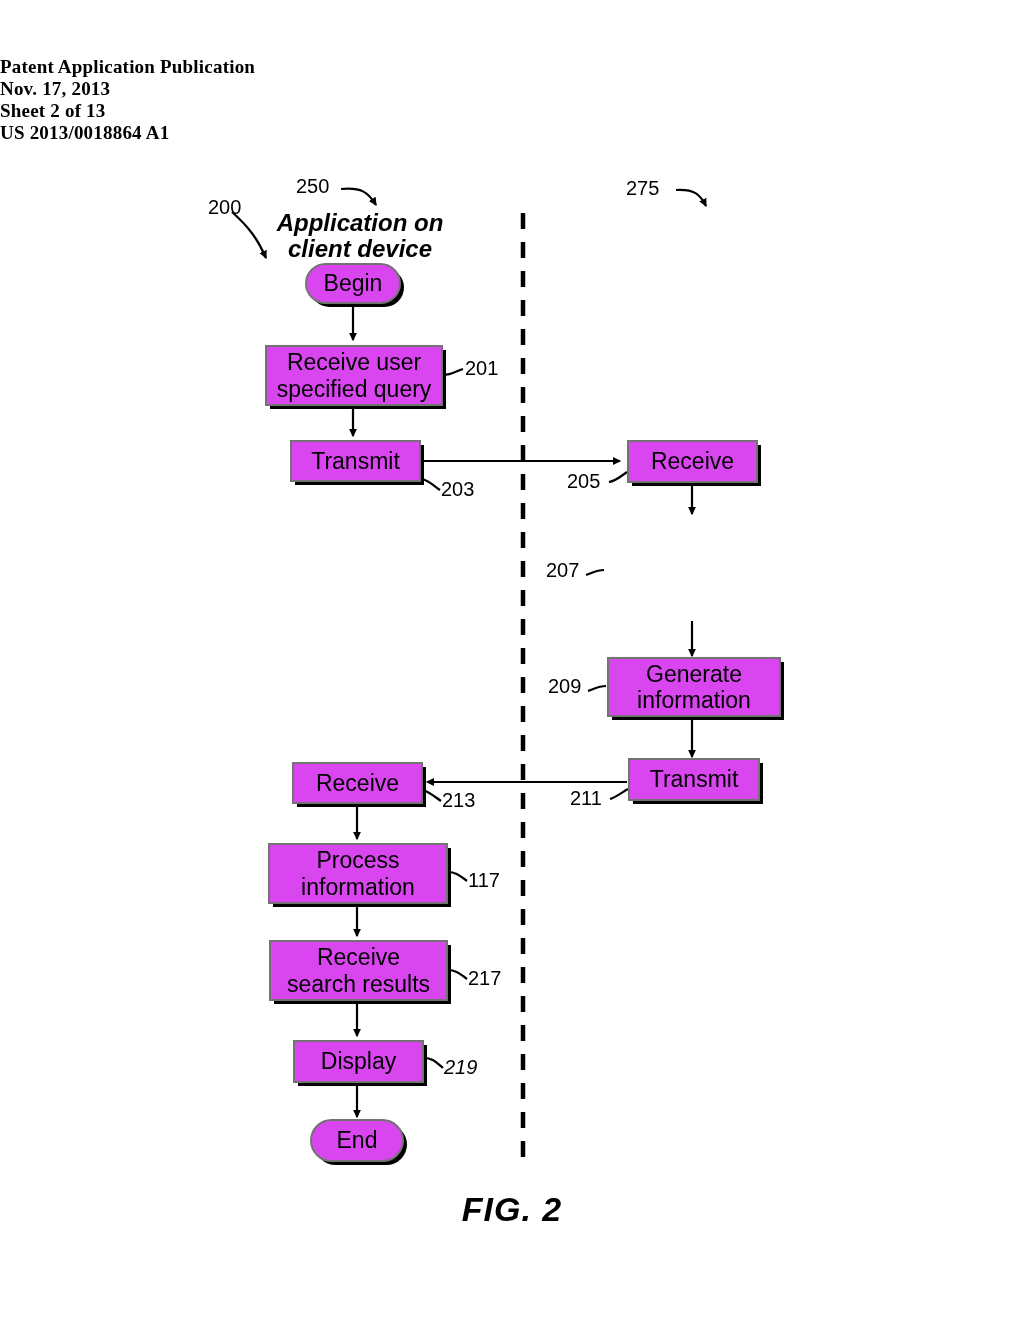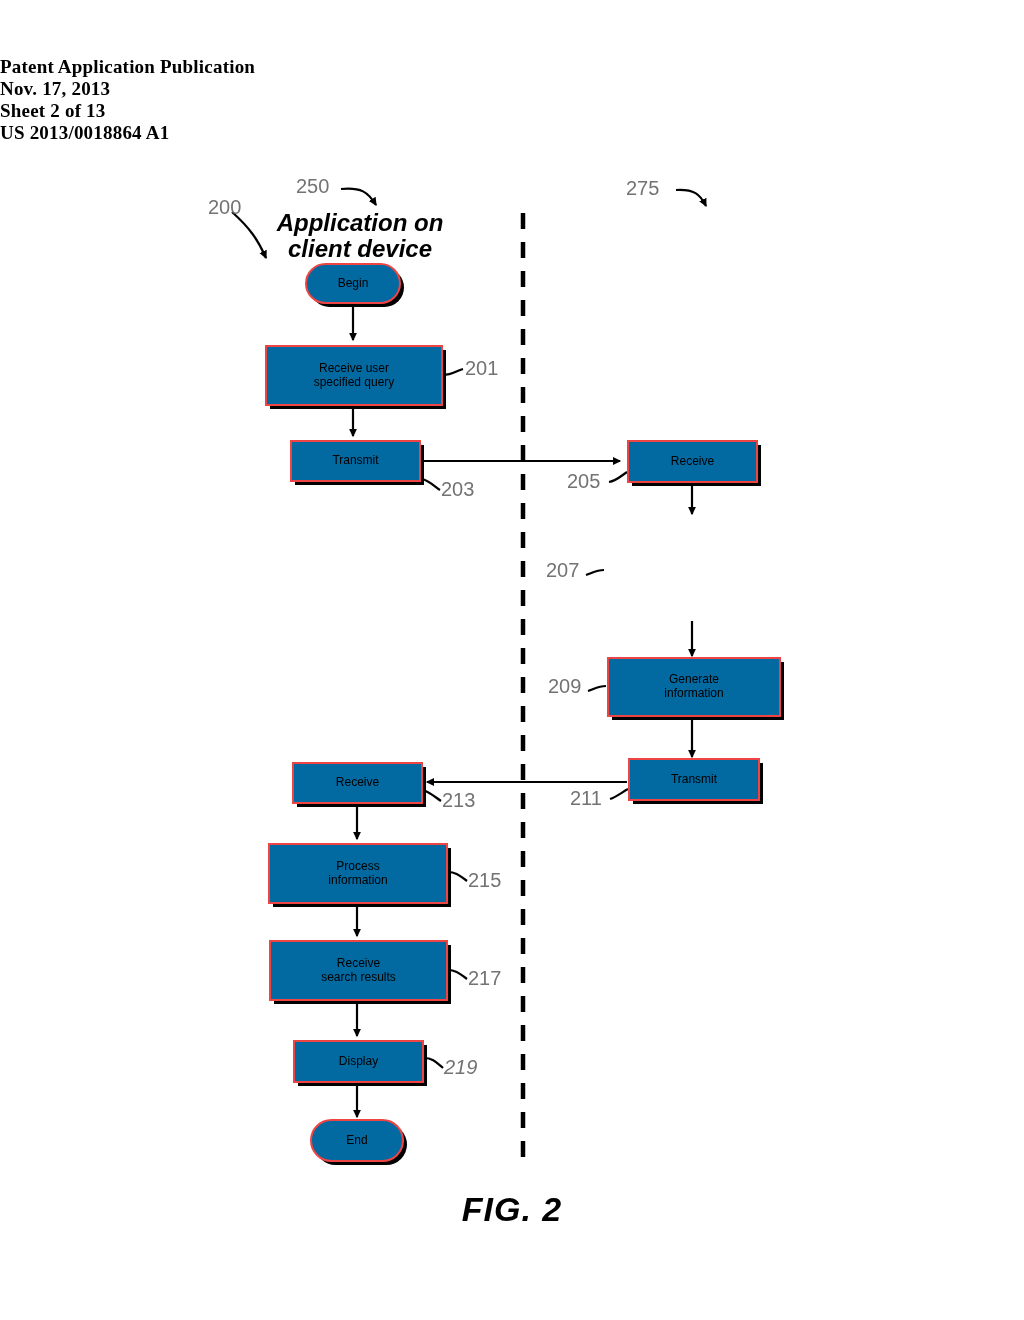--- a/index.html
+++ b/index.html
@@ -58,44 +58,44 @@
     text-align: center;
     white-space: pre-line;
   }
   #heading-left  { left: 272px; top: 210px; width: 176px; }
   #heading-right { left: 608px; top: 210px; width: 176px; }
 
   
   .node {
     position: absolute;
     box-sizing: border-box;
-    background: #0369a1;
-    border: 2px solid #ef4444;
+    background: #d946ef;
+    border: 2px solid #737373;
     display: flex;
     align-items: center;
     justify-content: center;
     text-align: center;
     font-family: "Liberation Sans", sans-serif;
-    font-size: 12px;
+    font-size: 23px;
     line-height: 1.14;
     white-space: pre-line;
     box-shadow: 4px 4px 0 -1px #000000;
     z-index: 3;
   }
   .node.terminator {
     border-radius: 22px;
     box-shadow: 4px 4px 0 -1px #000000;
   }
 
   
   .ref {
     position: absolute;
     font-family: "Liberation Sans", sans-serif;
     font-size: 20px;
-    color: #737373;
+    color: #000000;
     z-index: 4;
     white-space: nowrap;
   }
 
   
   #fig-caption {
     position: absolute;
     left: 0;
     top: 1178px;
     width: 1024px;
@@ -195,21 +195,21 @@
   <div class="ref" style="left:296px; top:175px;">250</div>
   <div class="ref" style="left:626px; top:177px;">275</div>
 
   <div class="ref" style="left:465px; top:357px;">201</div>
   <div class="ref" style="left:441px; top:478px;">203</div>
   <div class="ref" style="left:567px; top:470px;">205</div>
   <div class="ref" style="left:546px; top:559px;">207</div>
   <div class="ref" style="left:548px; top:675px;">209</div>
   <div class="ref" style="left:570px; top:787px;">211</div>
   <div class="ref" style="left:442px; top:789px;">213</div>
-  <div class="ref" style="left:468px; top:869px;">215</div>
+  <div class="ref" style="left:468px; top:869px;">117</div>
   <div class="ref" style="left:468px; top:967px;">217</div>
   <div class="ref" style="left:444px; top:1056px;font-style:italic;">219</div>
 
   <div class="node terminator" style="left:305px; top:263px; width:96px; height:41px;">Begin</div>
 
   <div class="node" style="left:265px; top:345px; width:178px; height:61px;">Receive user
 specified query</div>
 
   <div class="node" style="left:290px; top:440px; width:131px; height:42px;">Transmit</div>
 

